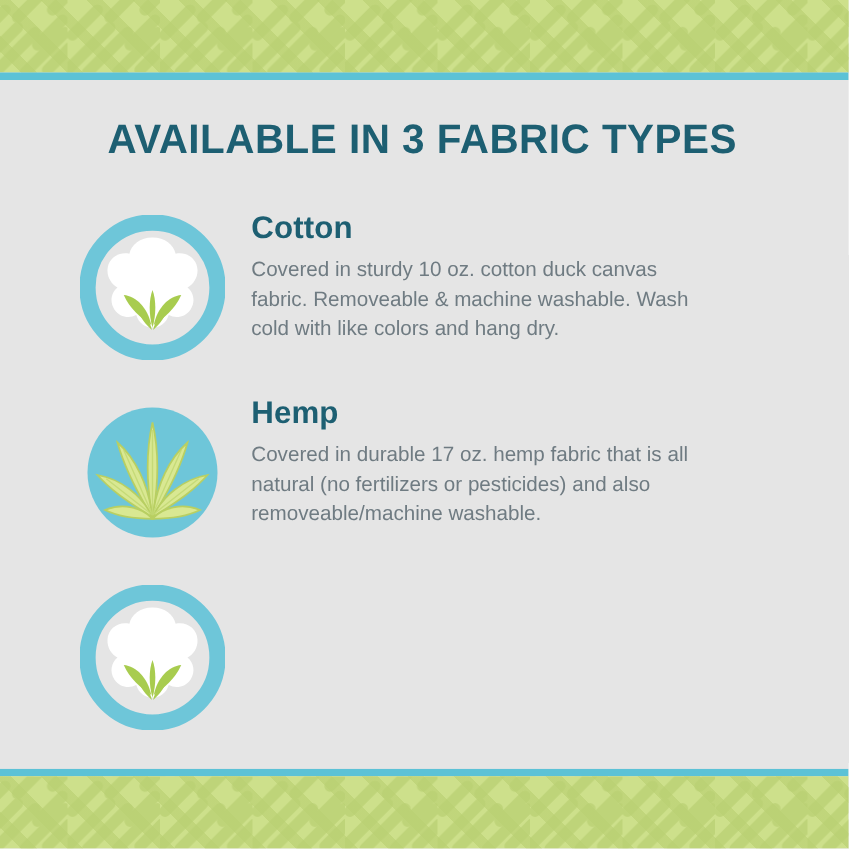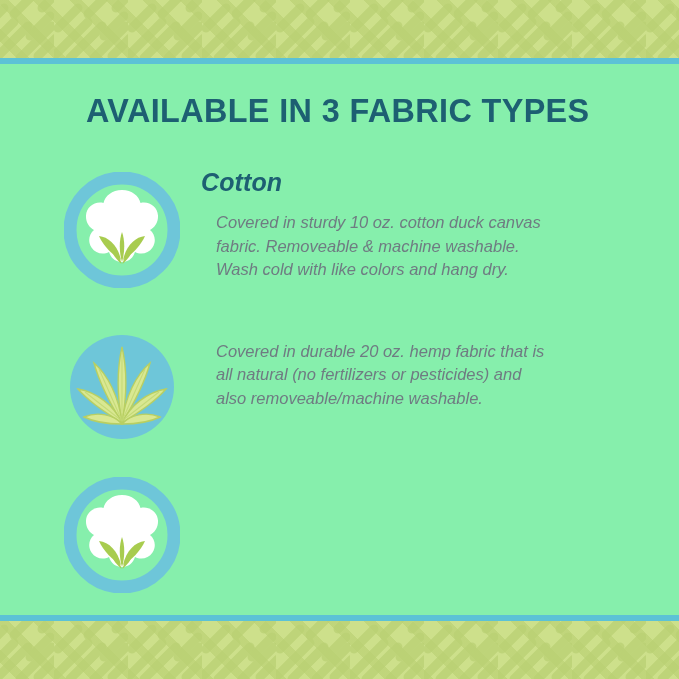--- a/index.html
+++ b/index.html
@@ -12,21 +12,21 @@
     background: #ffffff;
     font-family: "Liberation Sans", sans-serif;
     overflow: hidden;
     position: relative;
   }
 
   #page {
     position: relative;
     width: 679px;
     height: 679px;
-    background: #86efac;
+    background: #e5e5e5;
     overflow: hidden;
   }
 
   
   .band {
     position: absolute;
     left: 0;
     width: 679px;
     overflow: hidden;
   }
@@ -81,21 +81,20 @@
     transform: scaleX(0.98);
     transform-origin: left center;
   }
 
   
   .rows {
     position: absolute;
     left: 0;
     top: 160px;
     width: 626px;
-    font-style: italic;
   }
   .row {
     position: relative;
     display: flex;
     align-items: flex-start;
     margin-bottom: 20px;
   }
   .icon-wrap {
     flex: 0 0 auto;
     width: 116px;
@@ -113,21 +112,21 @@
   }
   .row-title {
     margin: 0 0 9px 0;
     font-size: 25px;
     line-height: 28px;
     font-weight: 700;
     color: #1d5f72;
     letter-spacing: 0.1px;
   }
   .row-desc {
-    margin: 15px;
+    margin: 0;
     font-size: 16.5px;
     line-height: 23.5px;
     color: #6f7b82;
     font-weight: 400;
     max-width: 366px;
   }
 </style>
 </head>
 <body>
 
@@ -214,21 +213,22 @@
           <g stroke="#c2d873" stroke-width="1.1" fill="none" opacity="0.85">
             <line x1="58" y1="92" x2="58" y2="24"></line>
             <line x1="58" y1="92" x2="35" y2="40"></line>
             <line x1="58" y1="92" x2="81" y2="40"></line>
             <line x1="58" y1="92" x2="21" y2="63"></line>
             <line x1="58" y1="92" x2="95" y2="63"></line>
           </g>
         </svg>
       </div>
       <div class="row-text">
-        <p class="row-desc">Covered in durable 20 oz. hemp fabric that is all natural (no fertilizers or pesticides) and also removeable/machine washable.</p>
+        <h2 class="row-title">Hemp</h2>
+        <p class="row-desc">Covered in durable 17 oz. hemp fabric that is all natural (no fertilizers or pesticides) and also removeable/machine washable.</p>
       </div>
     </div>
 
     <div class="row">
       <div class="icon-wrap">
         <svg class="icon-svg" width="116" height="116" viewBox="0 0 116 116">
           <circle cx="58" cy="58" r="52" fill="none" stroke="#6ec6d9" stroke-width="13"></circle>
           <path fill="#ffffff" d="
             M58 18
             c 10 0 17 6 18.5 13

